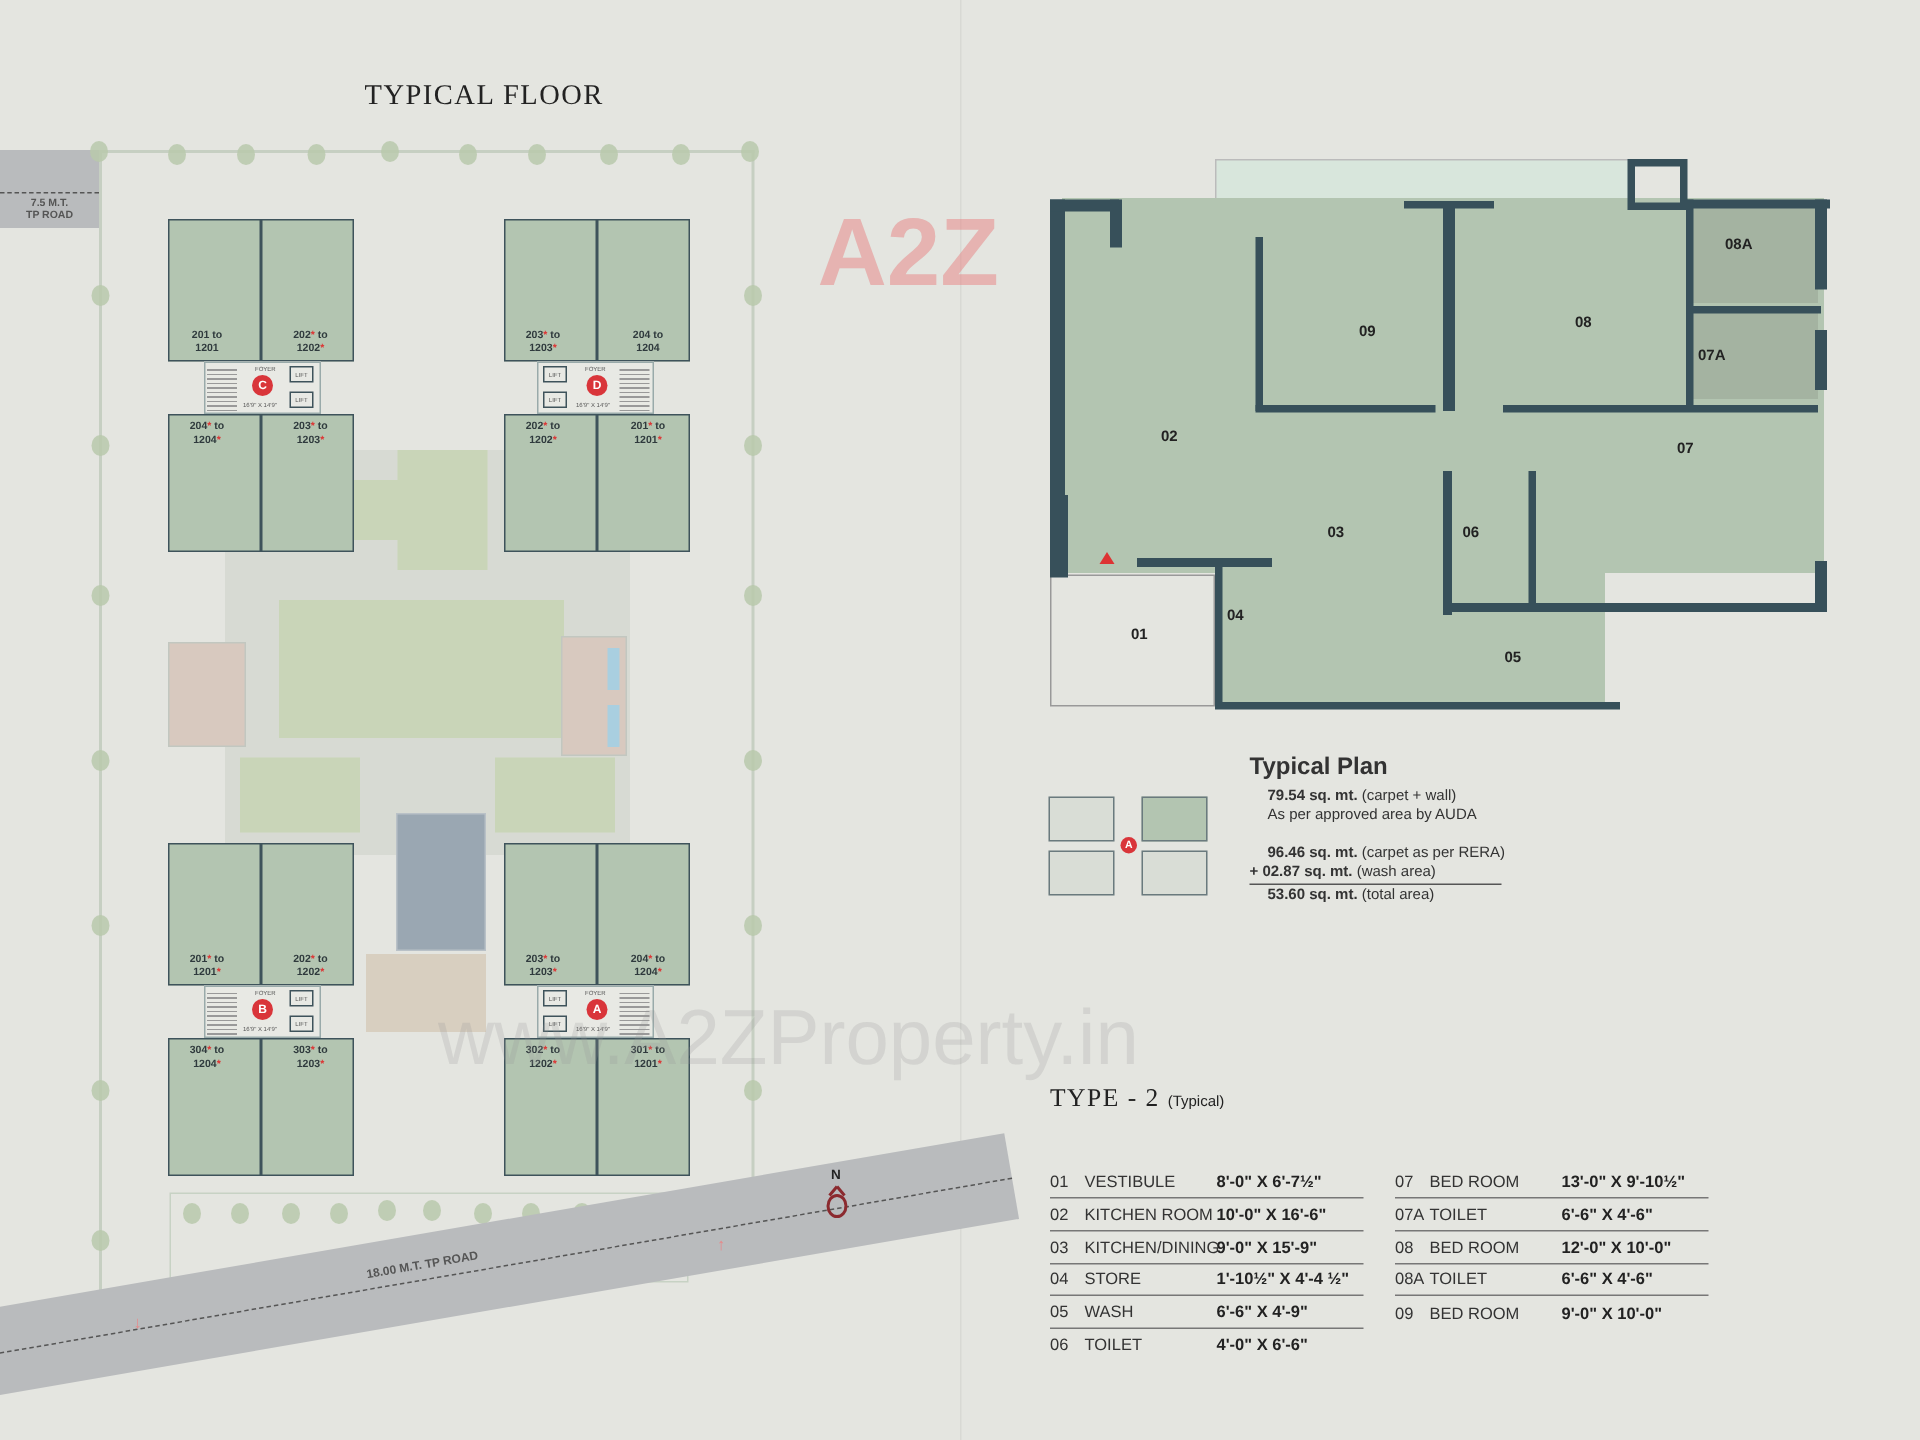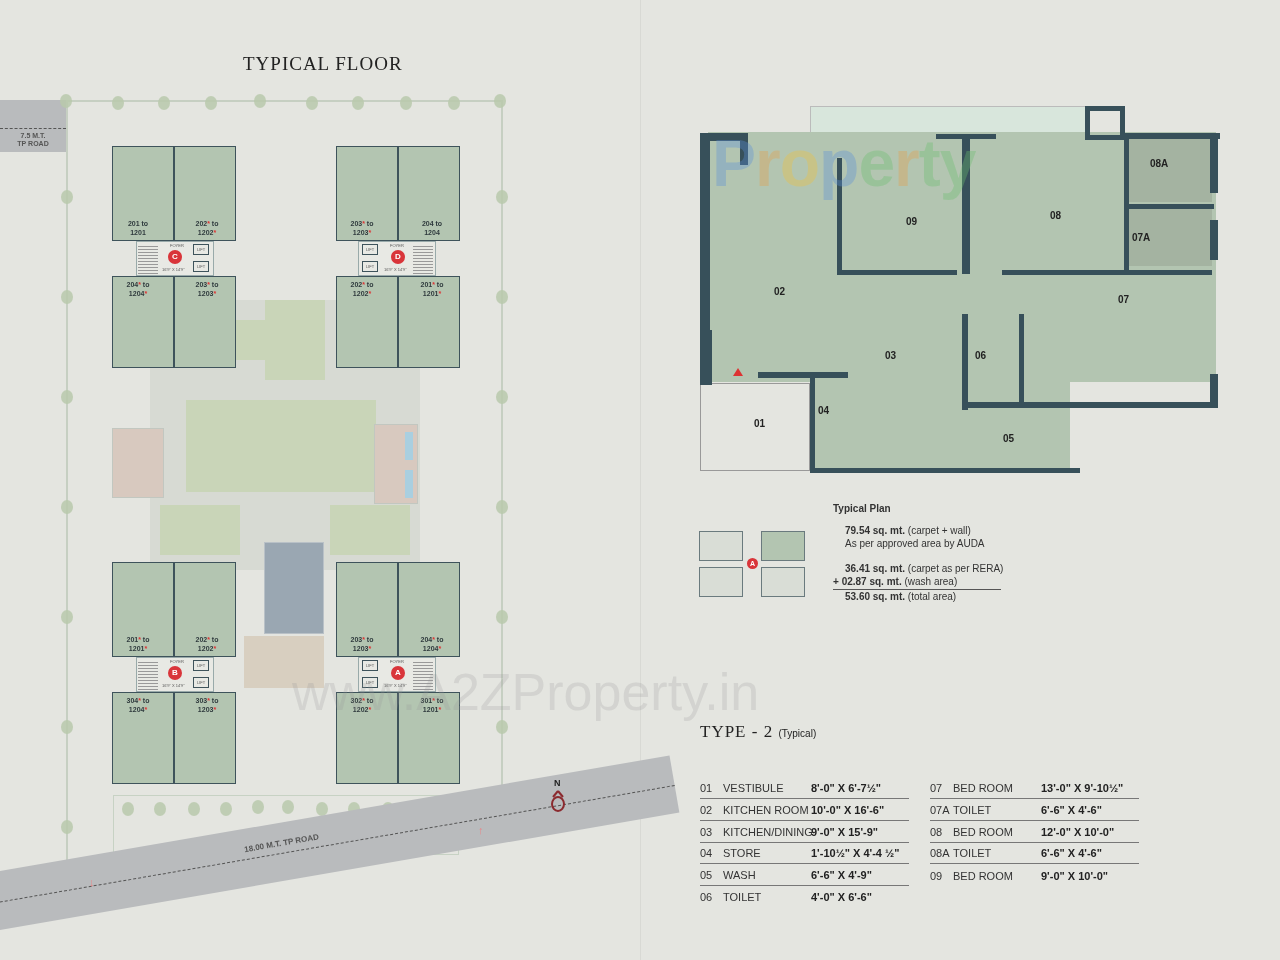--- a/index.html
+++ b/index.html
@@ -174,20 +174,21 @@
     <div class="badge" style="left:391px;top:666px">A</div>
     <div class="abs" style="left:390px;top:659px;font-size:4px;color:#555">FOYER</div>
     <div class="abs" style="left:384px;top:683px;font-size:4px;color:#555">16'9" X 14'9"</div>
     <div class="lift" style="left:362px;top:660px">LIFT</div>
     <div class="lift" style="left:362px;top:677px">LIFT</div>
     <div class="abs" style="left:413px;top:660px;width:20px;height:30px;background:repeating-linear-gradient(0deg,#999 0 1px,#e8e9e4 1px 3px)"></div>
   </div>
 
   <div class="abs" style="left:292px;top:662px;font-size:52px;color:rgba(150,150,150,.22);letter-spacing:0">www.A2ZProperty.in</div>
 
+  <div class="abs" style="left:545px;top:136px;font-size:64px;font-weight:bold;color:rgba(232,130,130,.5);line-height:1">A2Z</div>
 
   <div class="abs" style="left:700px;top:100px;width:520px;height:372px">
 
     <div class="abs" style="left:110px;top:6px;width:280px;height:28px;background:#d8e6dc;border:1px solid #bbb"></div>
 
     <div class="abs" style="left:8px;top:32px;width:508px;height:250px;background:#b3c5b1"></div>
     <div class="abs" style="left:110px;top:282px;width:260px;height:86px;background:#b3c5b1"></div>
     <div class="abs" style="left:186px;top:282px;width:88px;height:86px;background:#b3c5b1"></div>
 
     <div class="abs" style="left:428px;top:38px;width:84px;height:64px;background:#a4b3a1"></div>
@@ -227,36 +228,33 @@
     <div class="room-label" style="left:118px;top:305px">04</div>
     <div class="room-label" style="left:303px;top:333px">05</div>
     <div class="room-label" style="left:275px;top:250px">06</div>
     <div class="room-label" style="left:418px;top:194px">07</div>
     <div class="room-label" style="left:432px;top:132px">07A</div>
     <div class="room-label" style="left:350px;top:110px">08</div>
     <div class="room-label" style="left:450px;top:58px">08A</div>
     <div class="room-label" style="left:206px;top:116px">09</div>
   </div>
 
-  <div class="abs" style="left:712px;top:130px;font-size:66px;font-weight:bold;line-height:1;opacity:.35;letter-spacing:-1px">
-    <span style="color:#5b8fd8">P</span><span style="color:#e6a04a">r</span><span style="color:#f0c23a">o</span><span style="color:#5b8fd8">p</span><span style="color:#6bbf6e">e</span><span style="color:#e6a04a">r</span><span style="color:#6bbf6e">t</span><span style="color:#6bbf6e">y</span>
-  </div>
-
-  <div class="abs" style="left:833px;top:503px;font-size:10px;font-weight:bold;color:#333">Typical Plan</div>
+
+  <div class="abs" style="left:833px;top:503px;font-size:16px;font-weight:bold;color:#333">Typical Plan</div>
   <div class="abs" style="left:697px;top:527px;width:112px;height:72px">
     <div class="abs" style="left:2px;top:4px;width:44px;height:30px;border:1px solid #6a7a7e;background:#d9ddd6"></div>
     <div class="abs" style="left:2px;top:40px;width:44px;height:30px;border:1px solid #6a7a7e;background:#d9ddd6"></div>
     <div class="abs" style="left:64px;top:4px;width:44px;height:30px;border:1px solid #6a7a7e;background:#b3c5b1"></div>
     <div class="abs" style="left:64px;top:40px;width:44px;height:30px;border:1px solid #6a7a7e;background:#d9ddd6"></div>
     <div class="badge" style="left:50px;top:31px;width:11px;height:11px;line-height:11px;font-size:7px">A</div>
   </div>
   <div class="abs" style="left:845px;top:524px;font-size:10px;color:#333;line-height:13px">
     <div><b>79.54 sq. mt.</b> <span>(carpet + wall)</span></div>
     <div>As per approved area by AUDA</div>
-    <div style="margin-top:12px"><b>36.41 sq. mt.</b> <span>(carpet as per RERA)</span></div>
+    <div style="margin-top:12px"><b>96.46 sq. mt.</b> <span>(carpet as per RERA)</span></div>
     <div style="margin-left:-12px;border-bottom:1px solid #555;width:168px;padding-bottom:1px"><b>+</b> <b>02.87 sq. mt.</b> <span>(wash area)</span></div>
     <div><b>53.60 sq. mt.</b> <span>(total area)</span></div>
   </div>
 
   <div class="abs title-serif" style="left:700px;top:722px;font-size:17px">
     <span>TYPE - 2</span>
     <span style="font-family:'Liberation Sans',sans-serif;font-size:10px;letter-spacing:0">(Typical)</span>
   </div>
 
   <div>

